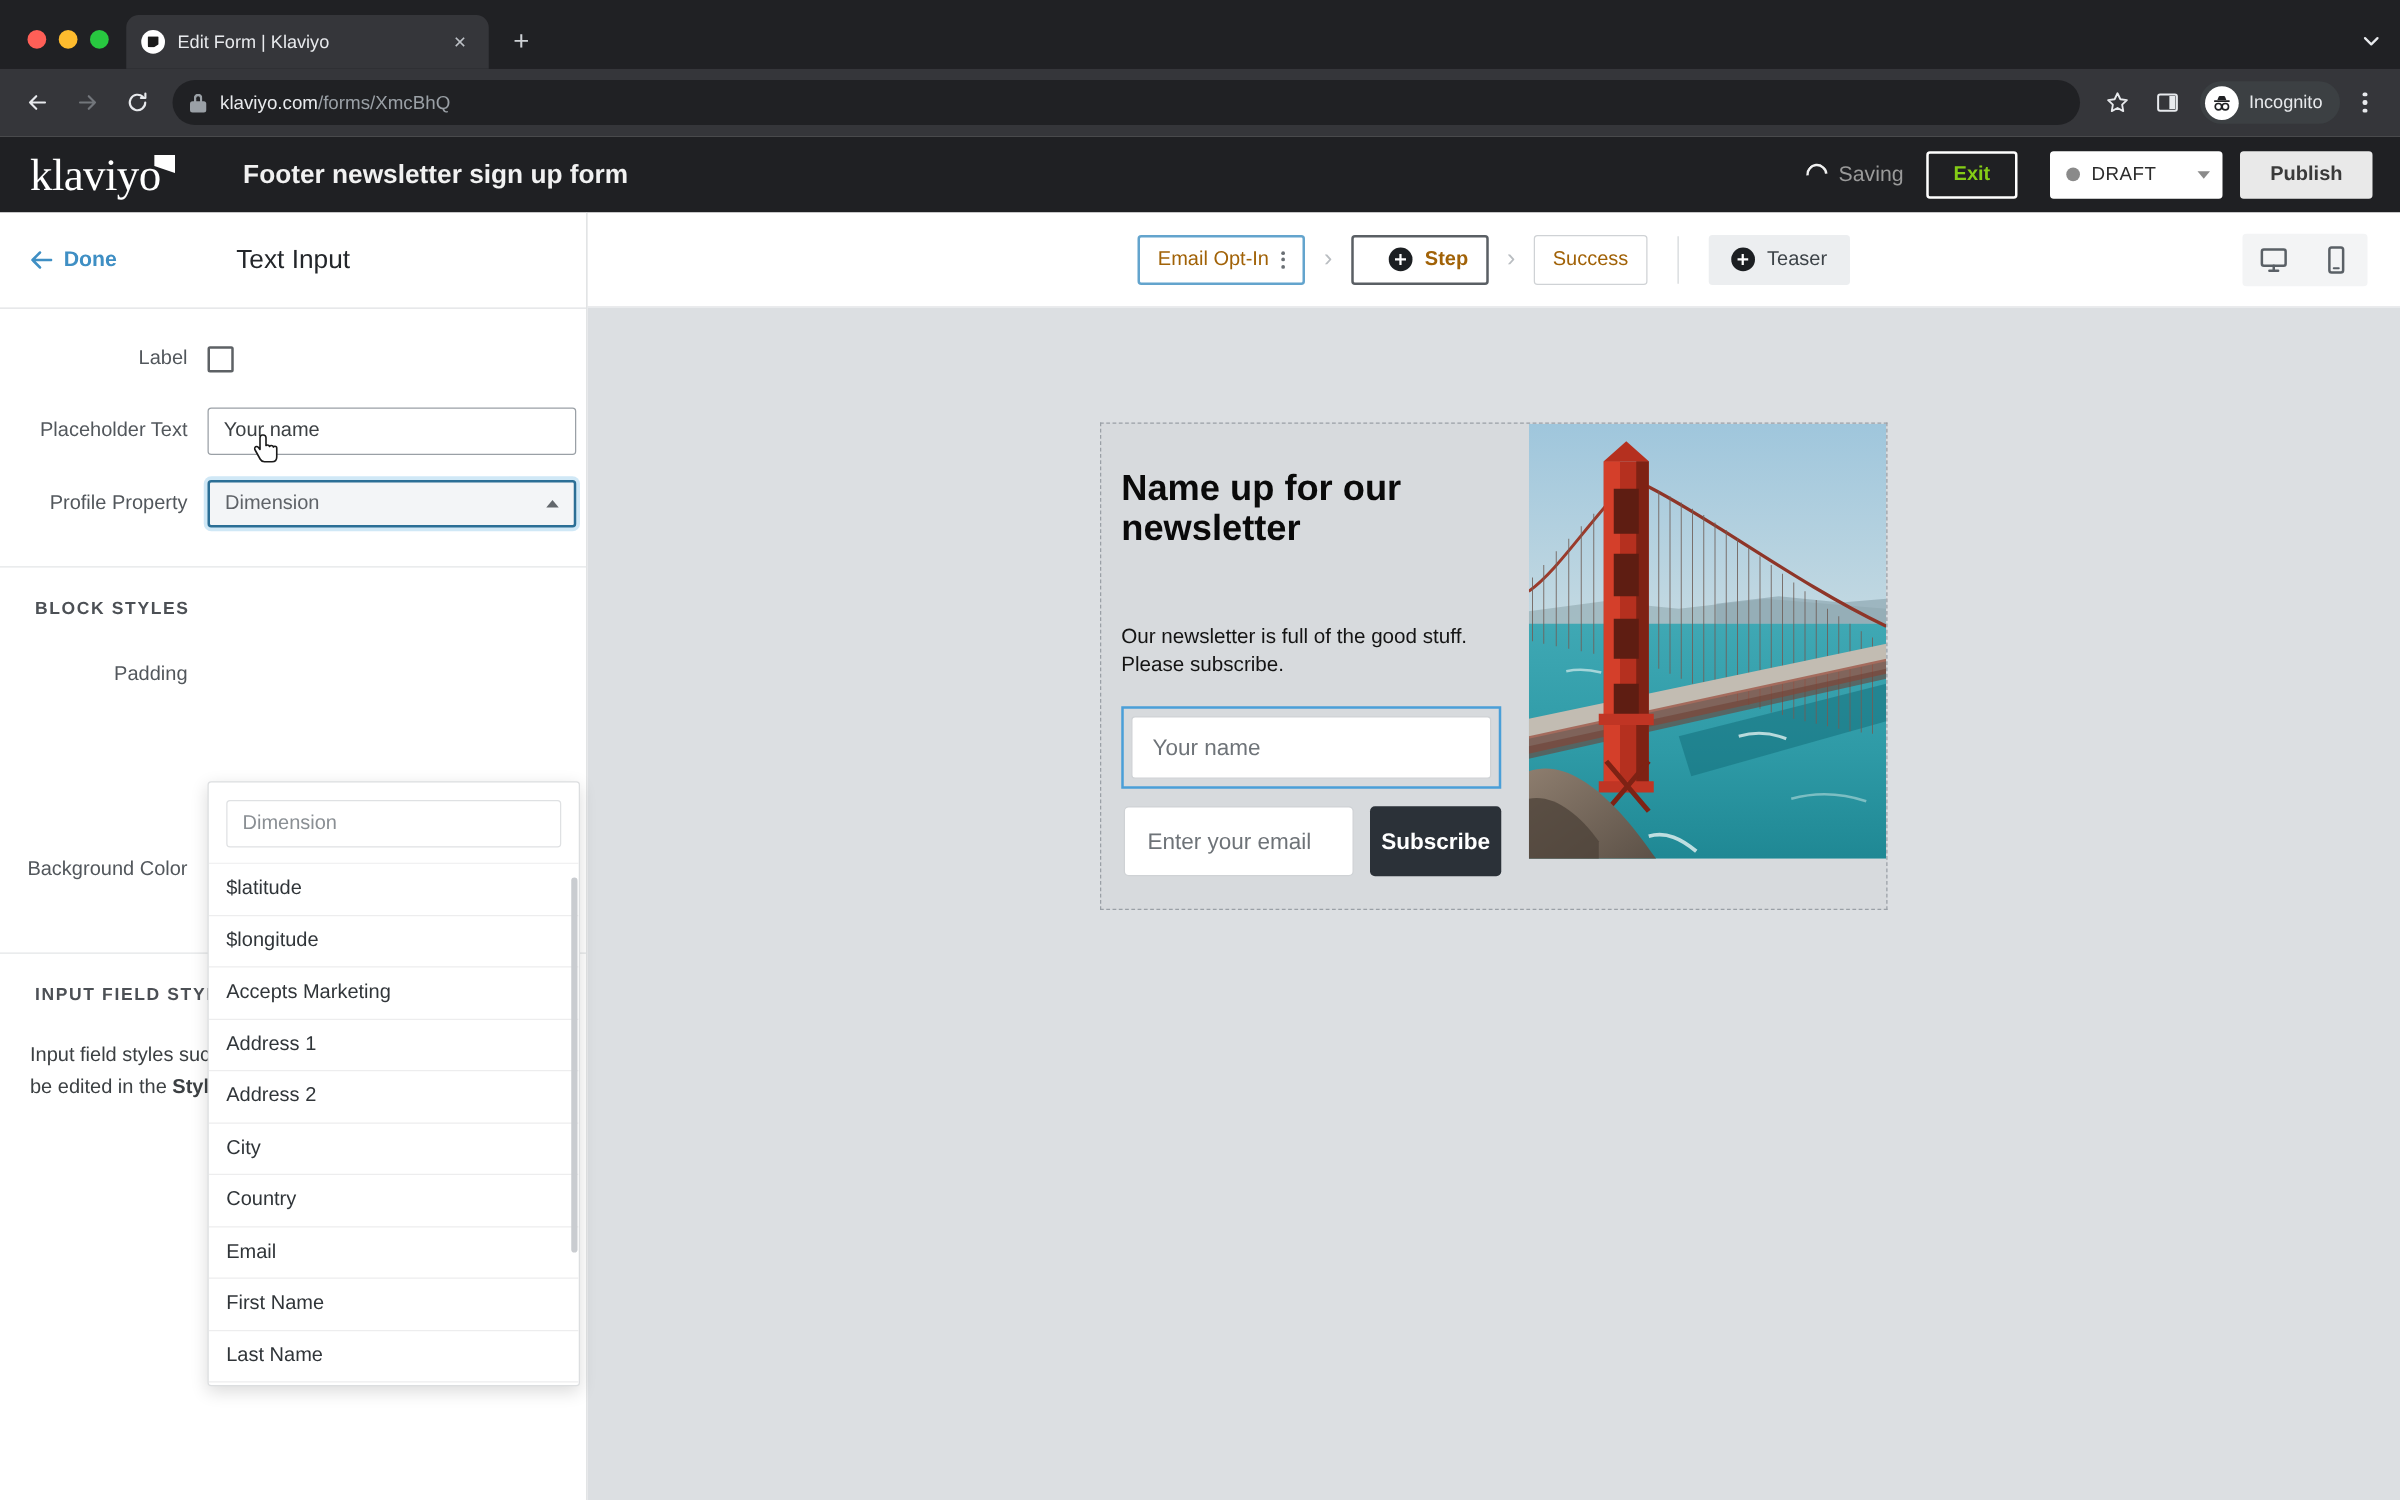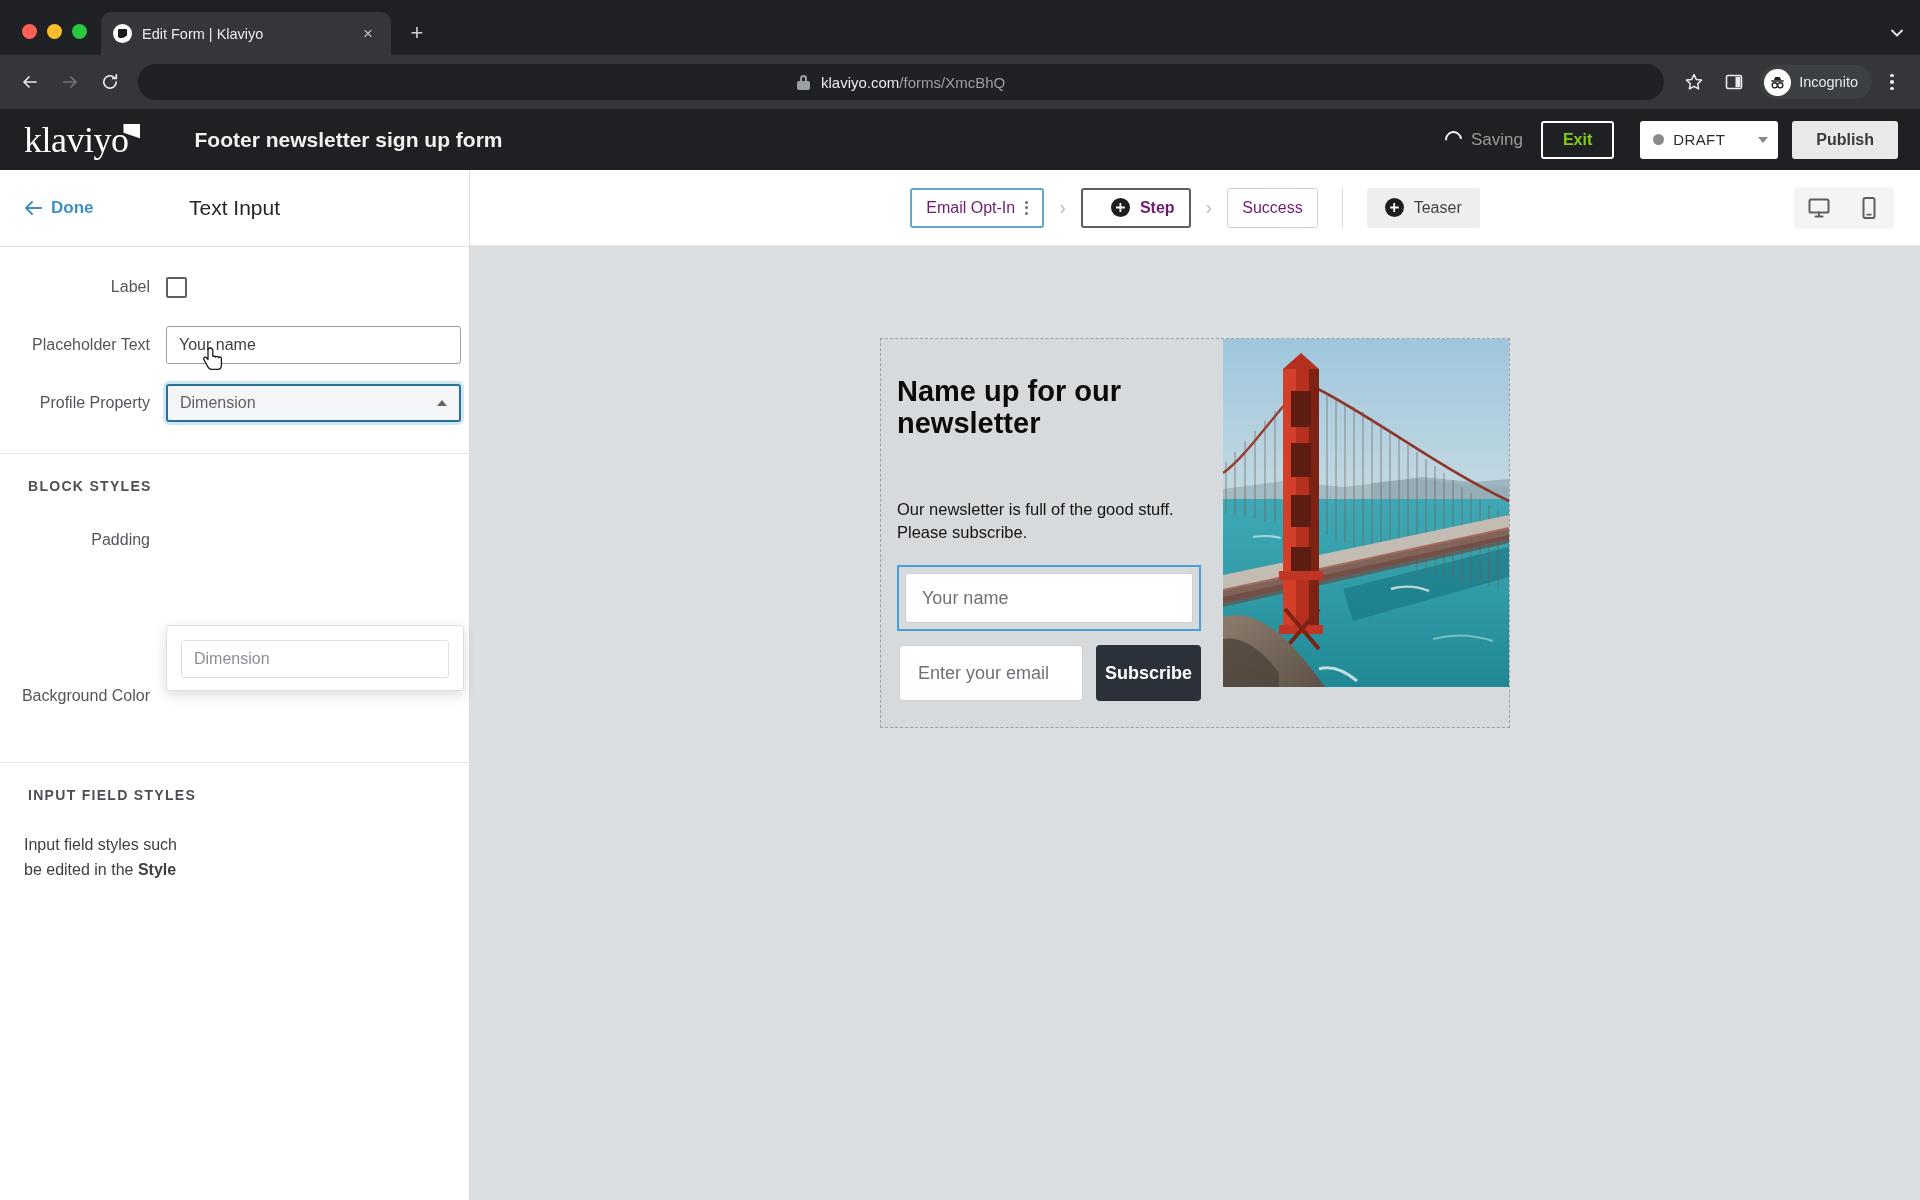--- a/index.html
+++ b/index.html
@@ -67,21 +67,20 @@
     width: 36px; height: 36px; border-radius: 50%;
     display: flex; align-items: center; justify-content: center;
     color: #e8eaed;
   }
   .navbtn.disabled { color: #72767b; }
   .navbtn svg { display: block; }
   .omnibox {
     flex: 1; height: 36px; background: #202124; border-radius: 18px;
     display: flex; align-items: center; padding: 0 14px; gap: 11px;
     margin: 0 8px 0 6px;
-    justify-content: center;
   }
   .lock { width: 13px; height: 15px; position: relative; flex: none; }
   .lock .body { position: absolute; bottom: 0; left: 0; width: 13px; height: 9px; background: #9aa0a6; border-radius: 2px; }
   .lock .shackle { position: absolute; top: 0; left: 3px; width: 7px; height: 7px; border: 2px solid #9aa0a6; border-bottom: none; border-radius: 4px 4px 0 0; }
   .url { font-size: 15px; color: #e8eaed; white-space: nowrap; }
   .url .dim { color: #9aa0a6; }
   .tb-icon {
     width: 36px; height: 36px; border-radius: 50%; color: #e8eaed;
     display: flex; align-items: center; justify-content: center; flex: none;
   }
@@ -228,21 +227,21 @@
   
   .canvas { flex: 1; display: flex; flex-direction: column; background: #fff; }
   .canvas-bar {
     height: 76px; display: flex; align-items: center; padding: 0 26px;
     border-bottom: 1px solid #e3e5e7; position: relative;
   }
   .steps { display: flex; align-items: center; gap: 0; margin: 0 auto; }
   .step-pill {
     height: 40px; border: 1px solid #cfd2d5; border-radius: 3px; background: #fff;
     display: flex; align-items: center; padding: 0 14px; gap: 10px;
-    font-size: 16px; color: #701a75;
+    font-size: 16px; color: #a16207;
   }
   .step-pill.active { border: 2px solid #63a4cd; font-weight: normal; }
   .step-pill.current { border: 2px solid #5a5f64; font-weight: bold; padding-left: 28px; }
   .step-kebab { display: flex; flex-direction: column; gap: 2.5px; }
   .step-kebab i { width: 3px; height: 3px; border-radius: 50%; background: #6a6f74; display: block; }
   .chev { color: #b9bdc1; font-size: 20px; padding: 0 15px; }
   .vbar { width: 1px; height: 38px; background: #d4d7da; margin: 0 24px; }
   .teaser-pill {
     height: 40px; background: #eceef0; border-radius: 3px;
     display: flex; align-items: center; padding: 0 18px; gap: 10px;
@@ -444,20 +443,34 @@
         <div class="help-text">
           <span>Input field styles such</span><br>
           <span>be edited in the </span><b>Style</b>
         </div>
 
         <div class="dropdown">
           <div class="dd-search-wrap">
             <div class="dd-search" title="Dimension">
               <span>Dimension</span>
             </div>
+          </div>
+          <div class="dd-list">
+            <div class="dd-item">$latitude</div>
+            <div class="dd-item">$longitude</div>
+            <div class="dd-item">Accepts Marketing</div>
+            <div class="dd-item">Address 1</div>
+            <div class="dd-item">Address 2</div>
+            <div class="dd-item">City</div>
+            <div class="dd-item">Country</div>
+            <div class="dd-item">Email</div>
+            <div class="dd-item">First Name</div>
+            <div class="dd-item">Last Name</div>
+            <div class="dd-item">Organization</div>
+
           </div>
           <div class="dd-scroll-track">
             <div class="dd-scroll-thumb"></div>
           </div>
         </div>
       </div>
 
       <div class="canvas">
         <div class="canvas-bar">
           <div class="steps">

